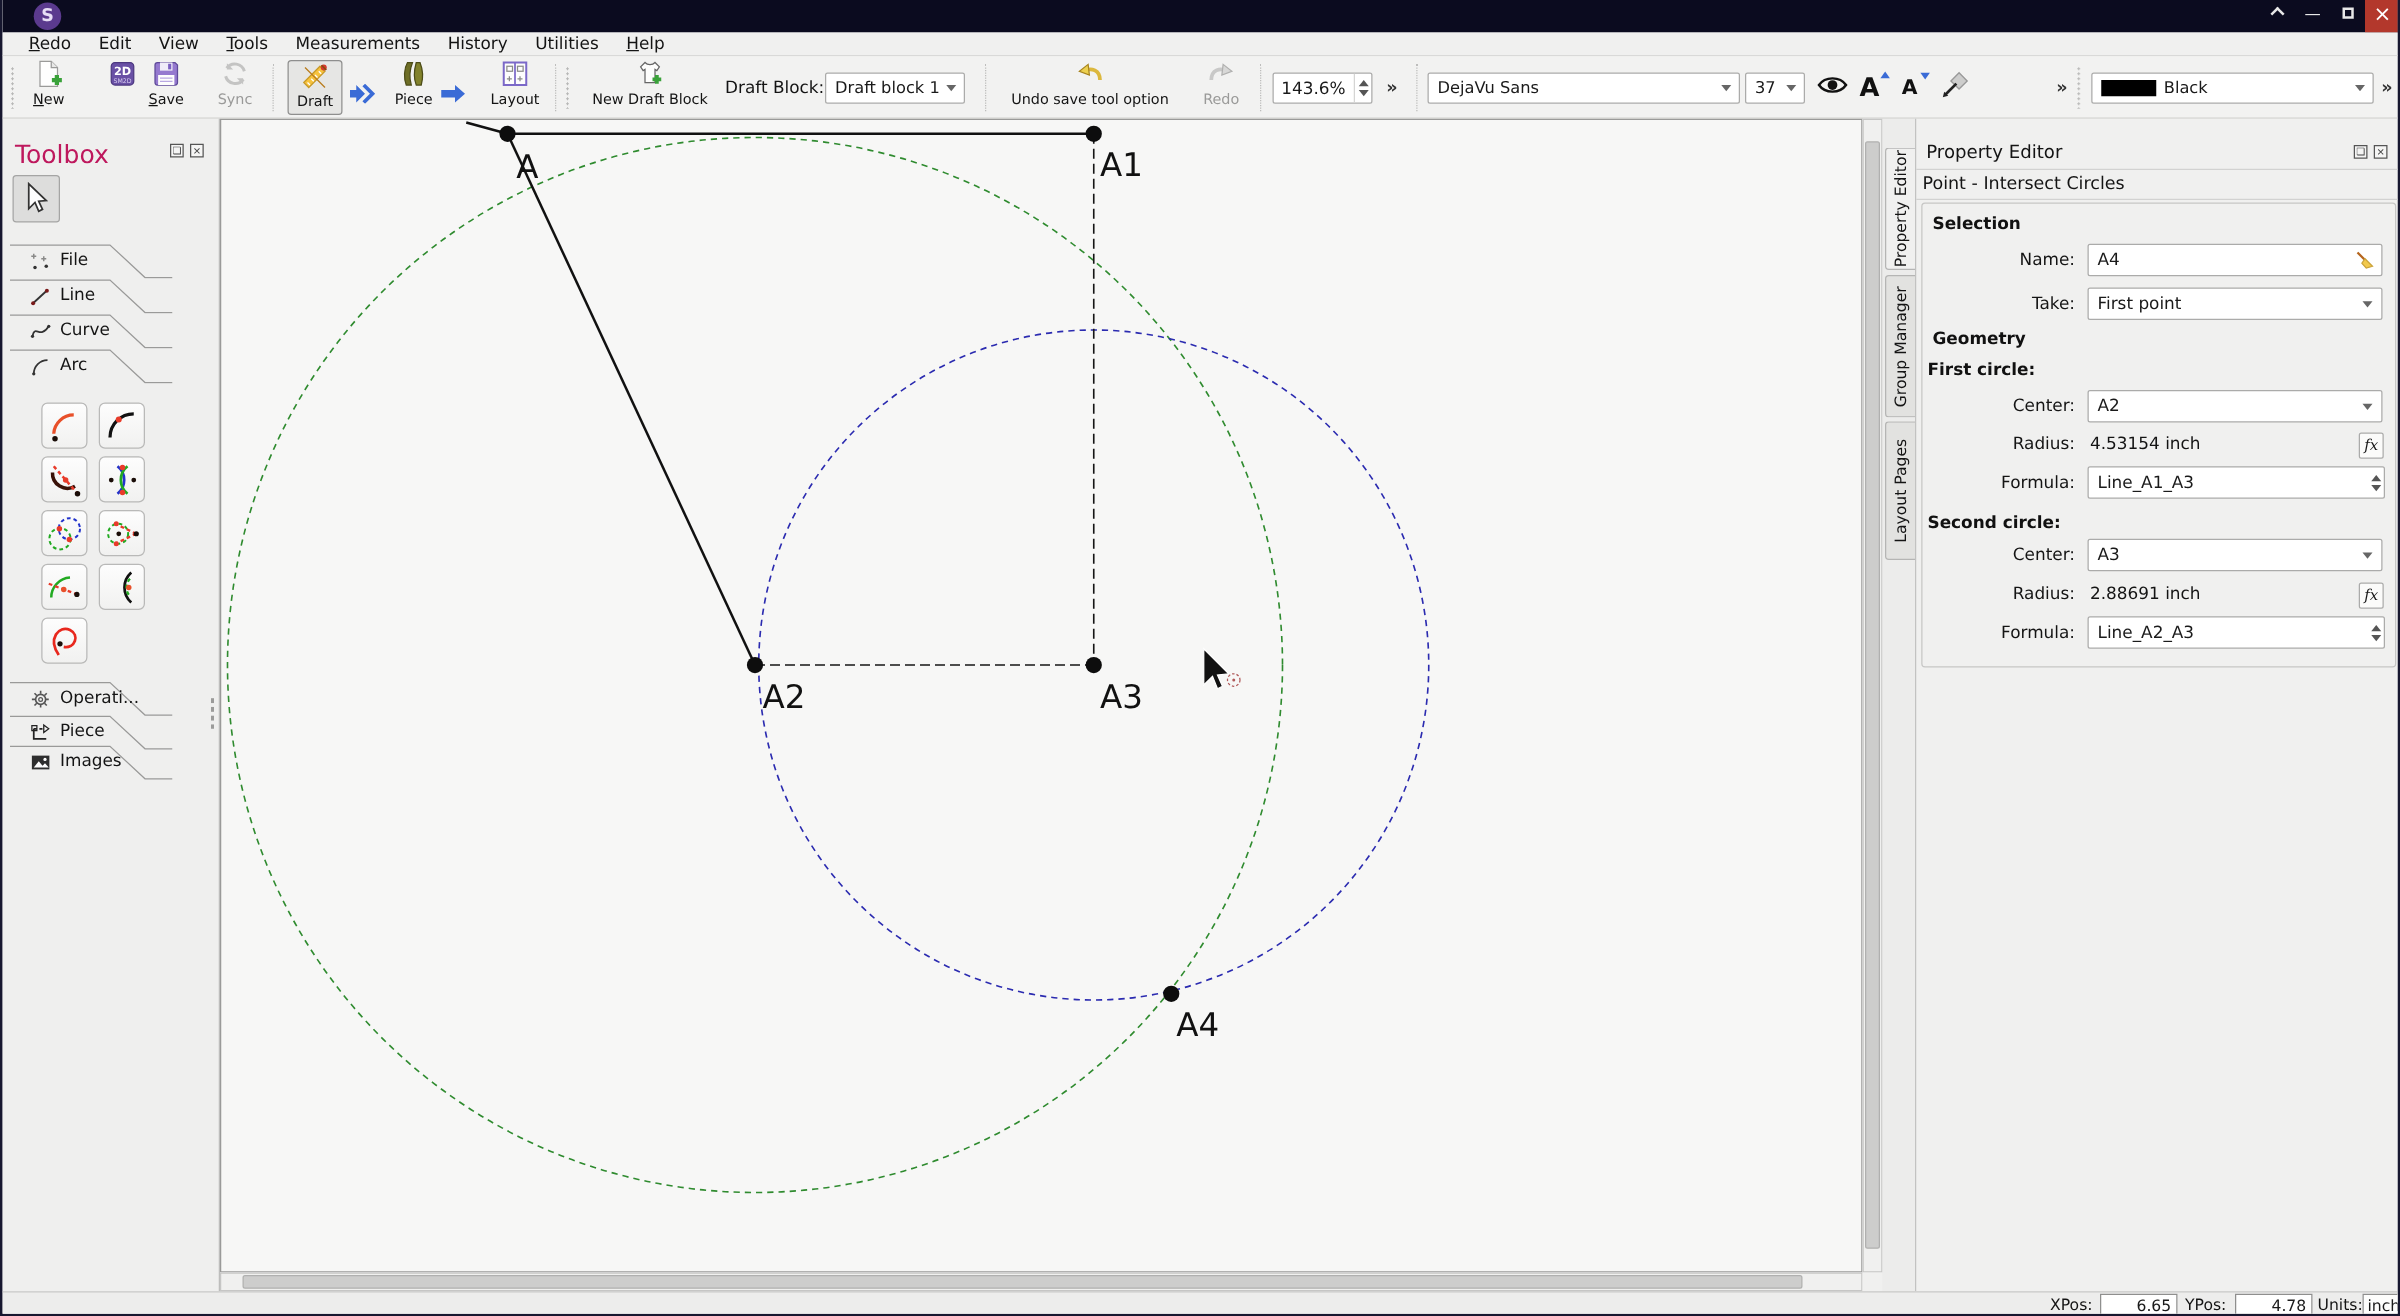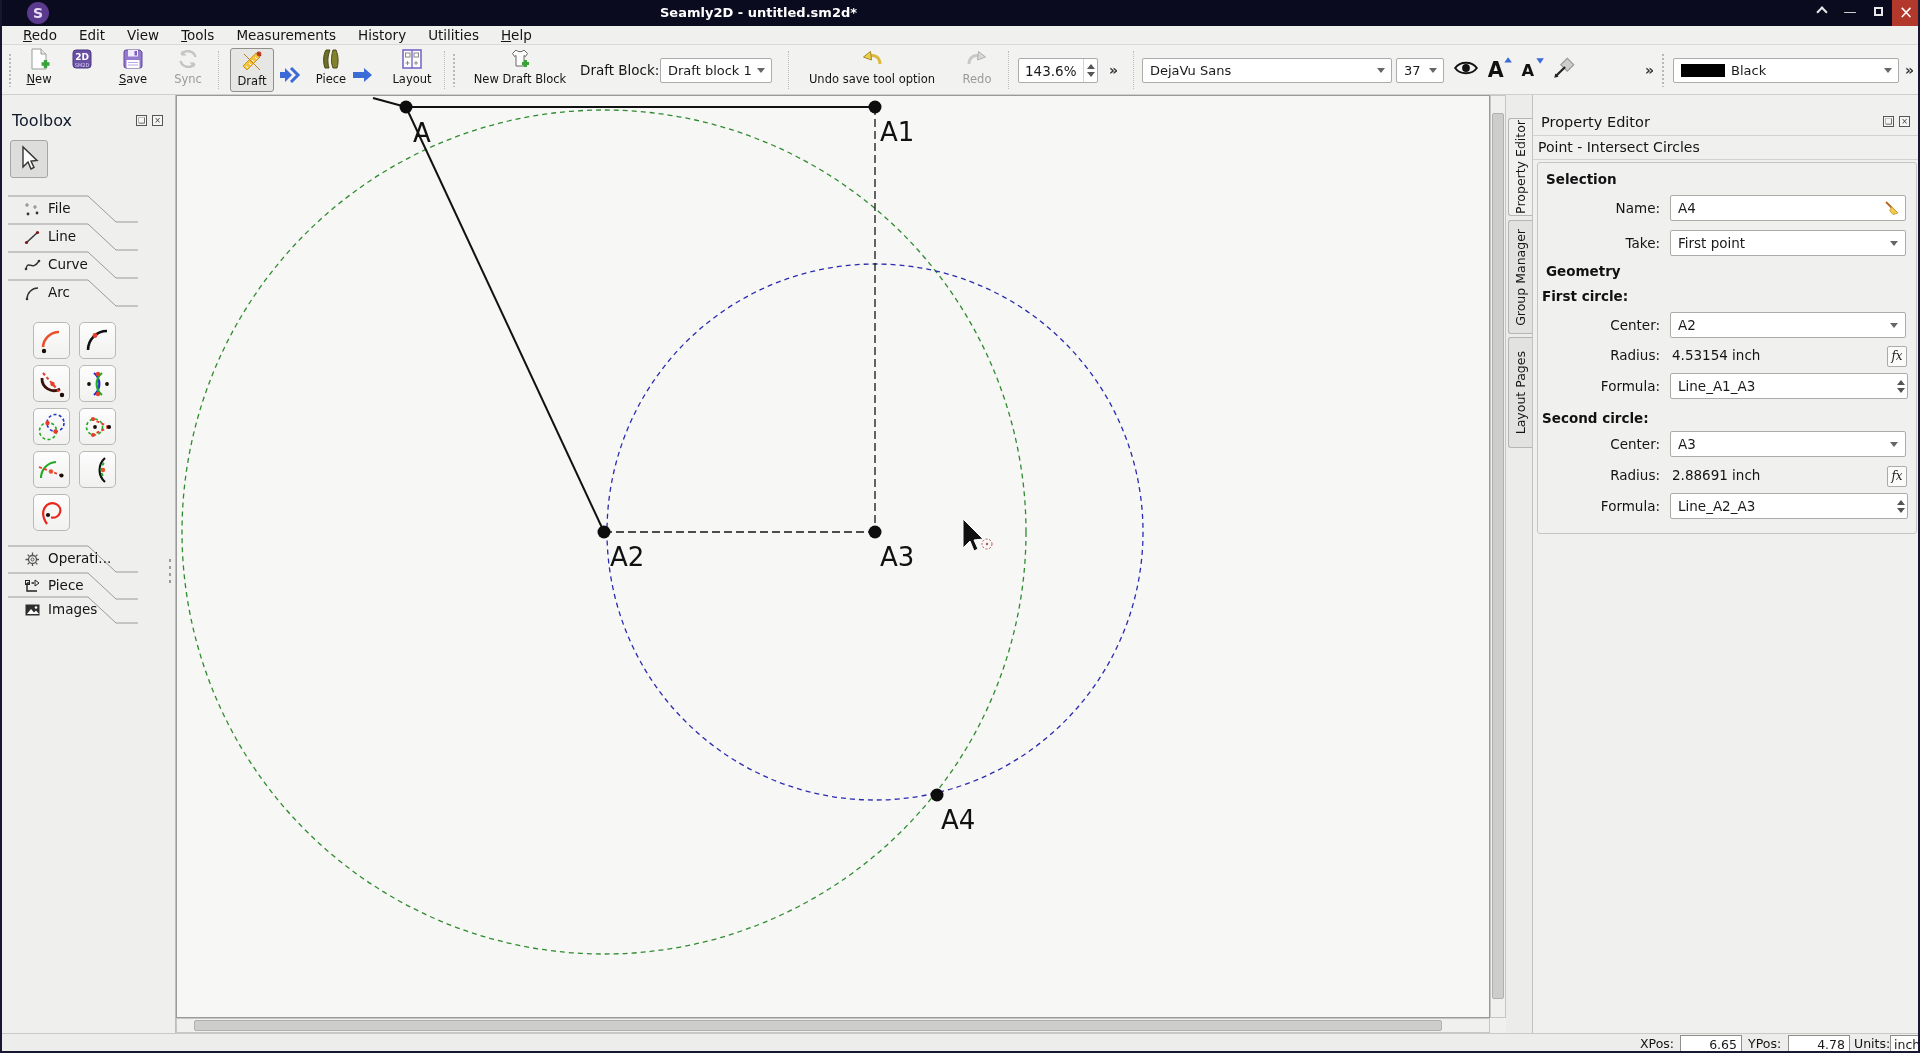--- a/index.html
+++ b/index.html
@@ -49,21 +49,21 @@
              align-items:center; justify-content:center; gap:3px; border-left:1px solid #d5d5d4; }
   .spin-up { width:0;height:0;border-left:4px solid transparent;border-right:4px solid transparent;border-bottom:5px solid #555; }
   .spin-dn { width:0;height:0;border-left:4px solid transparent;border-right:4px solid transparent;border-top:5px solid #555; }
   .chev2 { position:absolute; top:0; height:50px; line-height:50px; font-size:14px; font-weight:bold; color:#333; }
   .swatch { width:44px; height:13px; background:#000; margin-right:6px; flex:0 0 auto; }
 
   
   .toolbox { position:absolute; left:0; top:95px; width:174px; height:938px; background:#efefee;
              border-right:1px solid #bdbdbc; }
   .panel-head { position:absolute; left:0; top:0; width:100%; height:38px; }
-  .panel-title { position:absolute; left:10px; top:16px; font-size:16px; color:#0f172a; }
+  .panel-title { position:absolute; left:10px; top:16px; font-size:20px; color:#be185d; }
   .head-icons { position:absolute; right:12px; top:20px; display:flex; gap:5px; }
   .hicon { width:11px; height:11px; border:1px solid #555; position:relative; background:#f5f5f4; font-size:8px;
            line-height:9px; text-align:center; color:#444; }
   .cursor-btn { position:absolute; left:8px; top:45px; width:38px; height:38px; background:#dddddc;
                 border:1px solid #a5a5a4; border-radius:3px; }
   .cat { position:absolute; left:6px; width:130px; height:28px; }
   .cat svg.bent { position:absolute; left:0; top:0; }
   .cat .cat-ic { position:absolute; left:16px; top:6px; }
   .cat .cat-lb { position:absolute; left:40px; top:5px; font-size:13.5px; color:#141414; }
   .tool-grid { position:absolute; left:31px; top:227px; width:86px; }
@@ -123,21 +123,20 @@
   .sb-field { position:absolute; top:1px; height:17px; background:#fff; border:1px solid #8f8f8e;
               font-size:12.5px; text-align:right; padding:1px 4px 0 0; }
   .sb-units { position:absolute; top:1px; height:17px; background:#fdfdfc; border:1px solid #8f8f8e;
               font-size:12.5px; padding:1px 3px 0 3px; }
 </style>
 </head>
 <body>
 
 <div class="titlebar">
   <div class="app-logo">S</div>
-  <div class="win-title">Seamly2D - untitled.sm2d*</div>
   <div class="win-controls">
     <div class="win-btn"><span class="chev-up"></span></div>
     <div class="win-btn">—</div>
     <div class="win-btn"><span class="max-box"></span></div>
     <div class="win-btn close" style="font-size:17px;">×</div>
   </div>
 </div>
 
 <div class="menubar">
   <span class="menu-item accel">Redo</span>
@@ -155,21 +154,21 @@
 
   <button class="tbtn" style="left:16px;width:42px;">
     <svg width="24" height="24" viewBox="0 0 24 24">
       <path d="M5 2 h9 l5 5 v15 h-14 z" fill="#fefefe" stroke="#9a9a99"></path>
       <path d="M14 2 v5 h5" fill="#e8e8e7" stroke="#9a9a99"></path>
       <path d="M14.5 17 h8 M18.5 13 v8" stroke="#3aa23a" stroke-width="3.4"></path>
     </svg>
     <span class="tlabel accel">New</span>
   </button>
 
-  <button class="tbtn" style="left:59px;width:42px;gap:44px;">
+  <button class="tbtn" style="left:75px;width:42px;gap:44px;">
     <svg width="24" height="24" viewBox="0 0 24 24">
       <rect x="3" y="3" width="18" height="18" rx="3" fill="#6950a5" stroke="#4d3880"></rect>
       <text x="12" y="13" font-size="9" font-weight="bold" fill="#fff" text-anchor="middle">2D</text>
       <text x="12" y="19.5" font-size="5" fill="#d8cdf0" text-anchor="middle">SM2D</text>
     </svg>
     <span class="tlabel accel">Open</span>
   </button>
 
   <button class="tbtn" style="left:110px;width:42px;">
     <svg width="24" height="24" viewBox="0 0 24 24">

